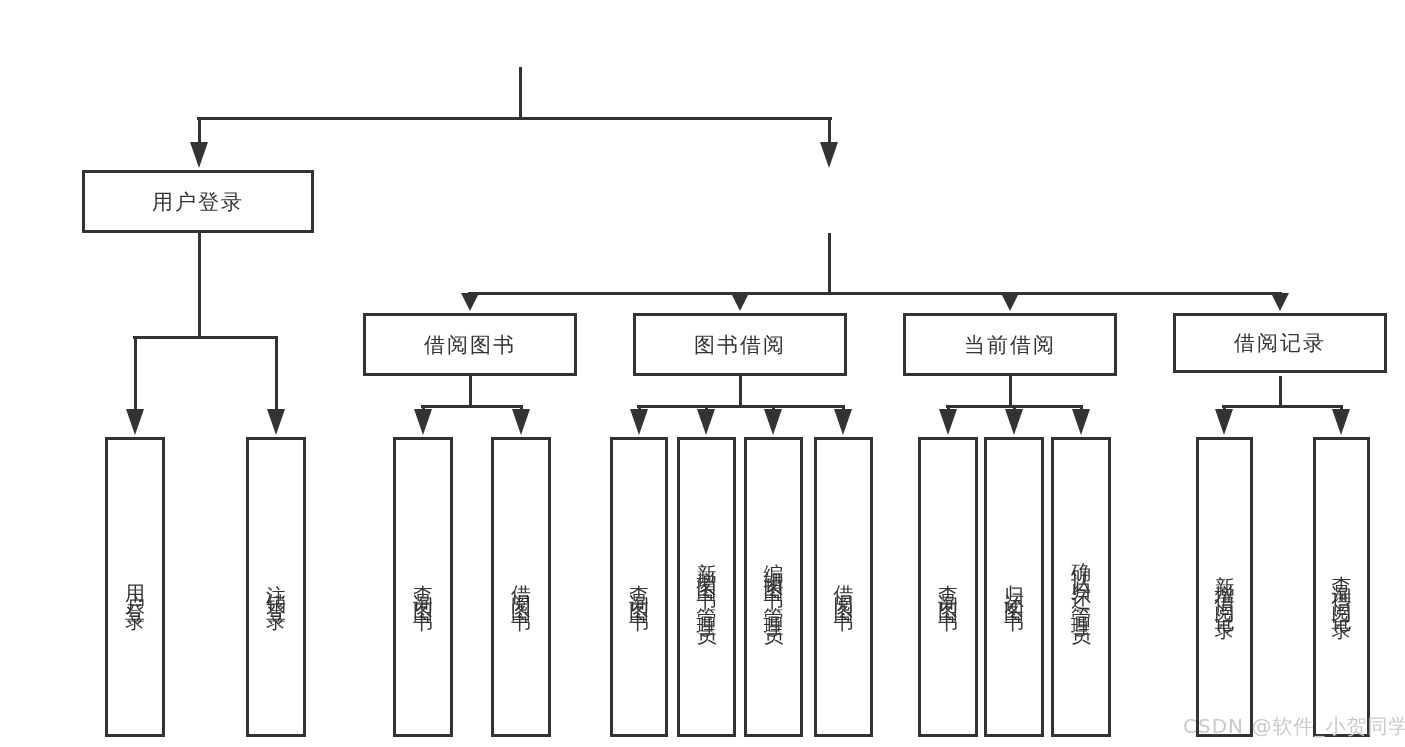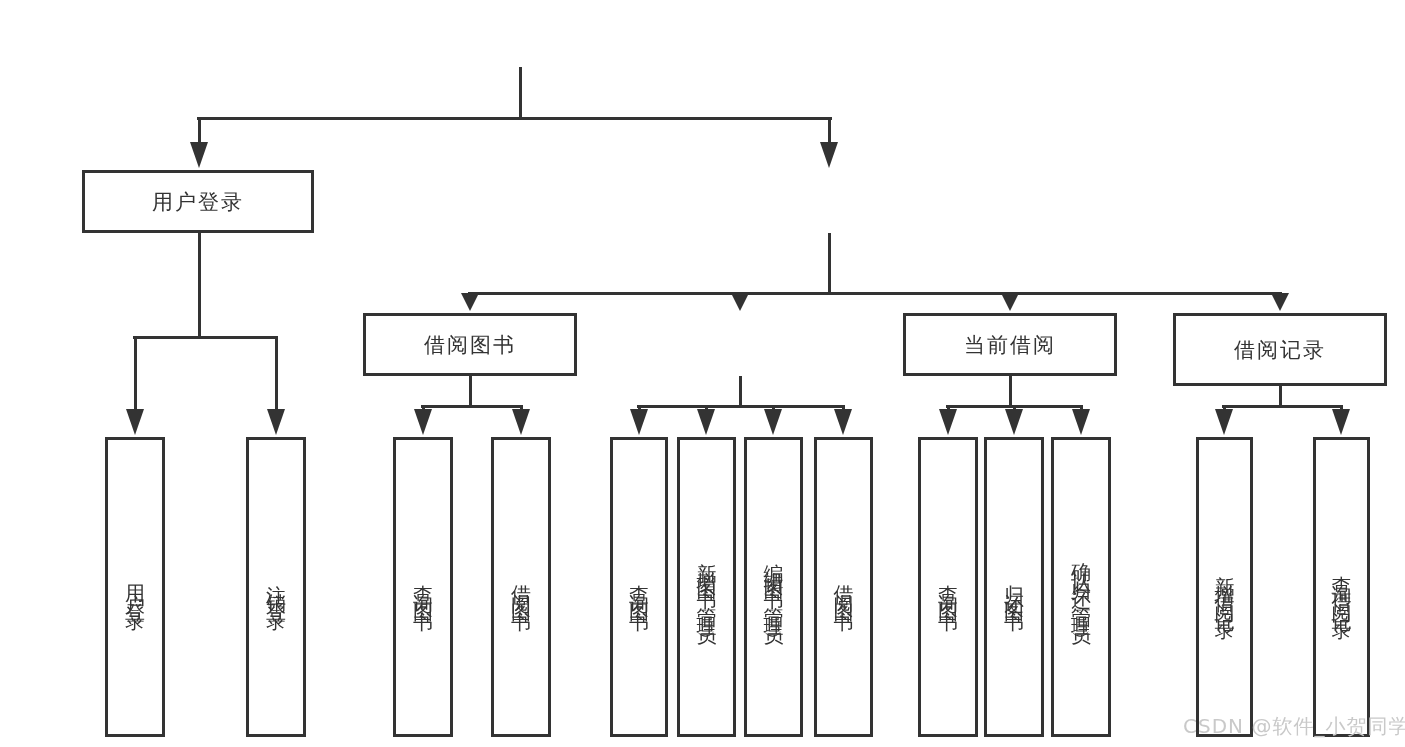--- a/index.html
+++ b/index.html
@@ -98,24 +98,27 @@
   <div class="arrow" style="left:1332px;top:409px"></div>
 
 
   <div class="box" style="left:82px;top:170px;width:232px;height:63px">
     <span class="htext">用户登录</span>
   </div>
 
   <div class="box" style="left:363px;top:313px;width:214px;height:63px">
     <span class="htext">借阅图书</span>
   </div>
+  <div class="box" style="left:633px;top:313px;width:214px;height:63px">
+    <span class="htext">图书借阅</span>
+  </div>
   <div class="box" style="left:903px;top:313px;width:214px;height:63px">
     <span class="htext">当前借阅</span>
   </div>
-  <div class="box" style="left:1173px;top:313px;width:214px;height:73px">
+  <div class="box" style="left:1173px;top:313px;width:214px;height:60px">
     <span class="htext">借阅记录</span>
   </div>
 
   <div class="box" style="left:105px;top:437px;width:60px;height:300px">
     <span class="vtext">用户登录</span>
   </div>
   <div class="box" style="left:246px;top:437px;width:60px;height:300px">
     <span class="vtext">注销登录</span>
   </div>
   <div class="box" style="left:393px;top:437px;width:60px;height:300px">

